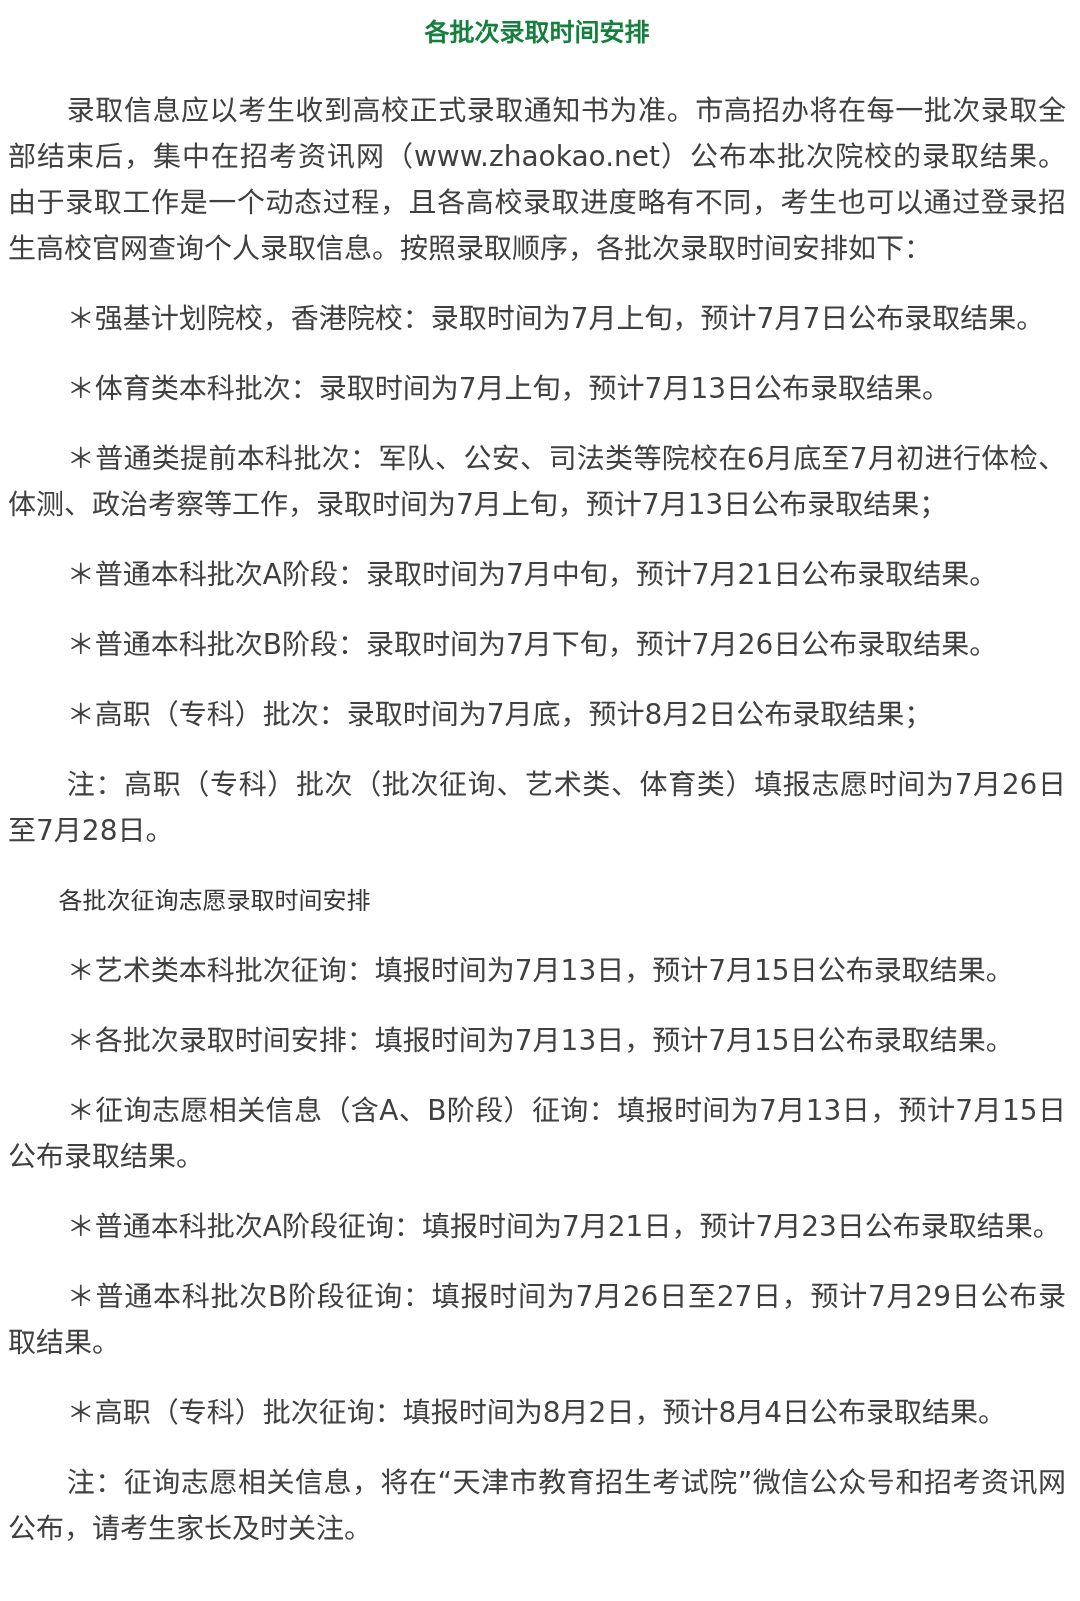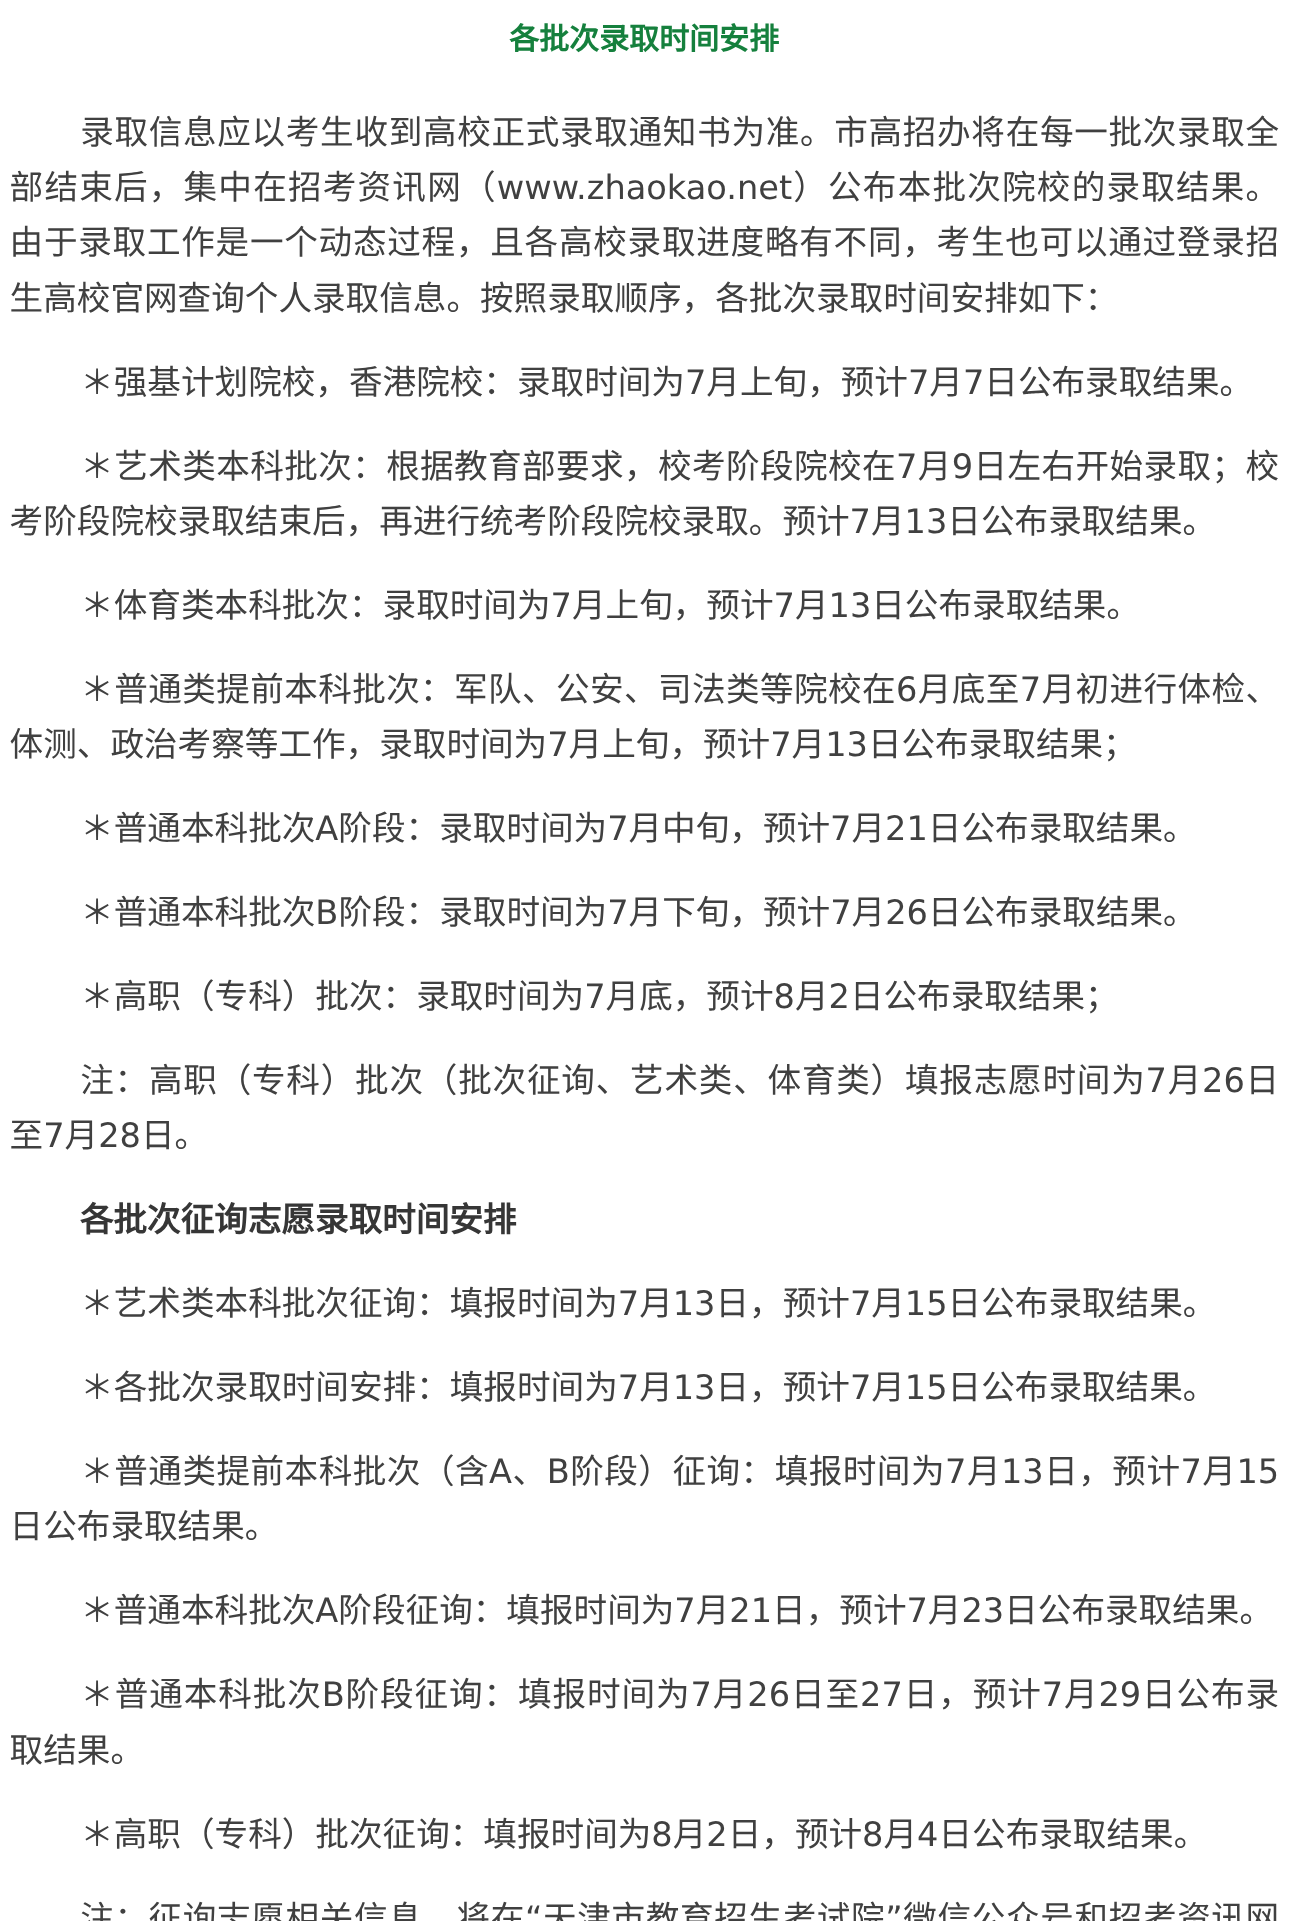--- a/index.html
+++ b/index.html
@@ -21,22 +21,22 @@
   }
   .doc-title {
     font-size: 25px;
     font-weight: bold;
     text-align: center;
     color: #15803d;
     margin: 8px 0 40px 0;
     line-height: 1.2;
   }
   .doc-subheading {
-    font-size: 28px;
-    font-weight: bold;
+    font-size: 24px;
+    font-weight: normal;
     color: #363636;
     text-indent: 2.1em;
     line-height: 46px;
     margin: 0 0 24px 0;
   }
   .para {
     font-size: 28px;
     line-height: 46px;
     margin: 0 0 24px 0;
     text-indent: 2.1em;
@@ -47,32 +47,31 @@
 </style>
 </head>
 <body>
 
 <div class="article">
   <h1 class="doc-title">各批次录取时间安排</h1>
 
   <p class="para">录取信息应以考生收到高校正式录取通知书为准。市高招办将在每一批次录取全部结束后，集中在招考资讯网（www.zhaokao.net）公布本批次院校的录取结果。由于录取工作是一个动态过程，且各高校录取进度略有不同，考生也可以通过登录招生高校官网查询个人录取信息。按照录取顺序，各批次录取时间安排如下：</p>
 
   <p class="para">＊强基计划院校，香港院校：录取时间为7月上旬，预计7月7日公布录取结果。</p>
-  <p class="para">＊艺术类本科批次：根据教育部要求，校考阶段院校在7月9日左右开始录取；校考阶段院校录取结束后，再进行统考阶段院校录取。预计7月13日公布录取结果。</p>
   <p class="para">＊体育类本科批次：录取时间为7月上旬，预计7月13日公布录取结果。</p>
   <p class="para">＊普通类提前本科批次：军队、公安、司法类等院校在6月底至7月初进行体检、体测、政治考察等工作，录取时间为7月上旬，预计7月13日公布录取结果；</p>
   <p class="para">＊普通本科批次A阶段：录取时间为7月中旬，预计7月21日公布录取结果。</p>
   <p class="para">＊普通本科批次B阶段：录取时间为7月下旬，预计7月26日公布录取结果。</p>
   <p class="para">＊高职（专科）批次：录取时间为7月底，预计8月2日公布录取结果；</p>
 
   <p class="para">注：高职（专科）批次（批次征询、艺术类、体育类）填报志愿时间为7月26日至7月28日。</p>
 
   <h2 class="doc-subheading">各批次征询志愿录取时间安排</h2>
 
   <p class="para">＊艺术类本科批次征询：填报时间为7月13日，预计7月15日公布录取结果。</p>
   <p class="para">＊各批次录取时间安排：填报时间为7月13日，预计7月15日公布录取结果。</p>
-  <p class="para">＊普通类提前本科批次（含A、B阶段）征询：填报时间为7月13日，预计7月15日公布录取结果。</p>
+  <p class="para">＊征询志愿相关信息（含A、B阶段）征询：填报时间为7月13日，预计7月15日公布录取结果。</p>
   <p class="para">＊普通本科批次A阶段征询：填报时间为7月21日，预计7月23日公布录取结果。</p>
   <p class="para">＊普通本科批次B阶段征询：填报时间为7月26日至27日，预计7月29日公布录取结果。</p>
   <p class="para">＊高职（专科）批次征询：填报时间为8月2日，预计8月4日公布录取结果。</p>
 
   <p class="para">注：征询志愿相关信息，将在“天津市教育招生考试院”微信公众号和招考资讯网公布，请考生家长及时关注。</p>
 </div>
 
 </body></html>

